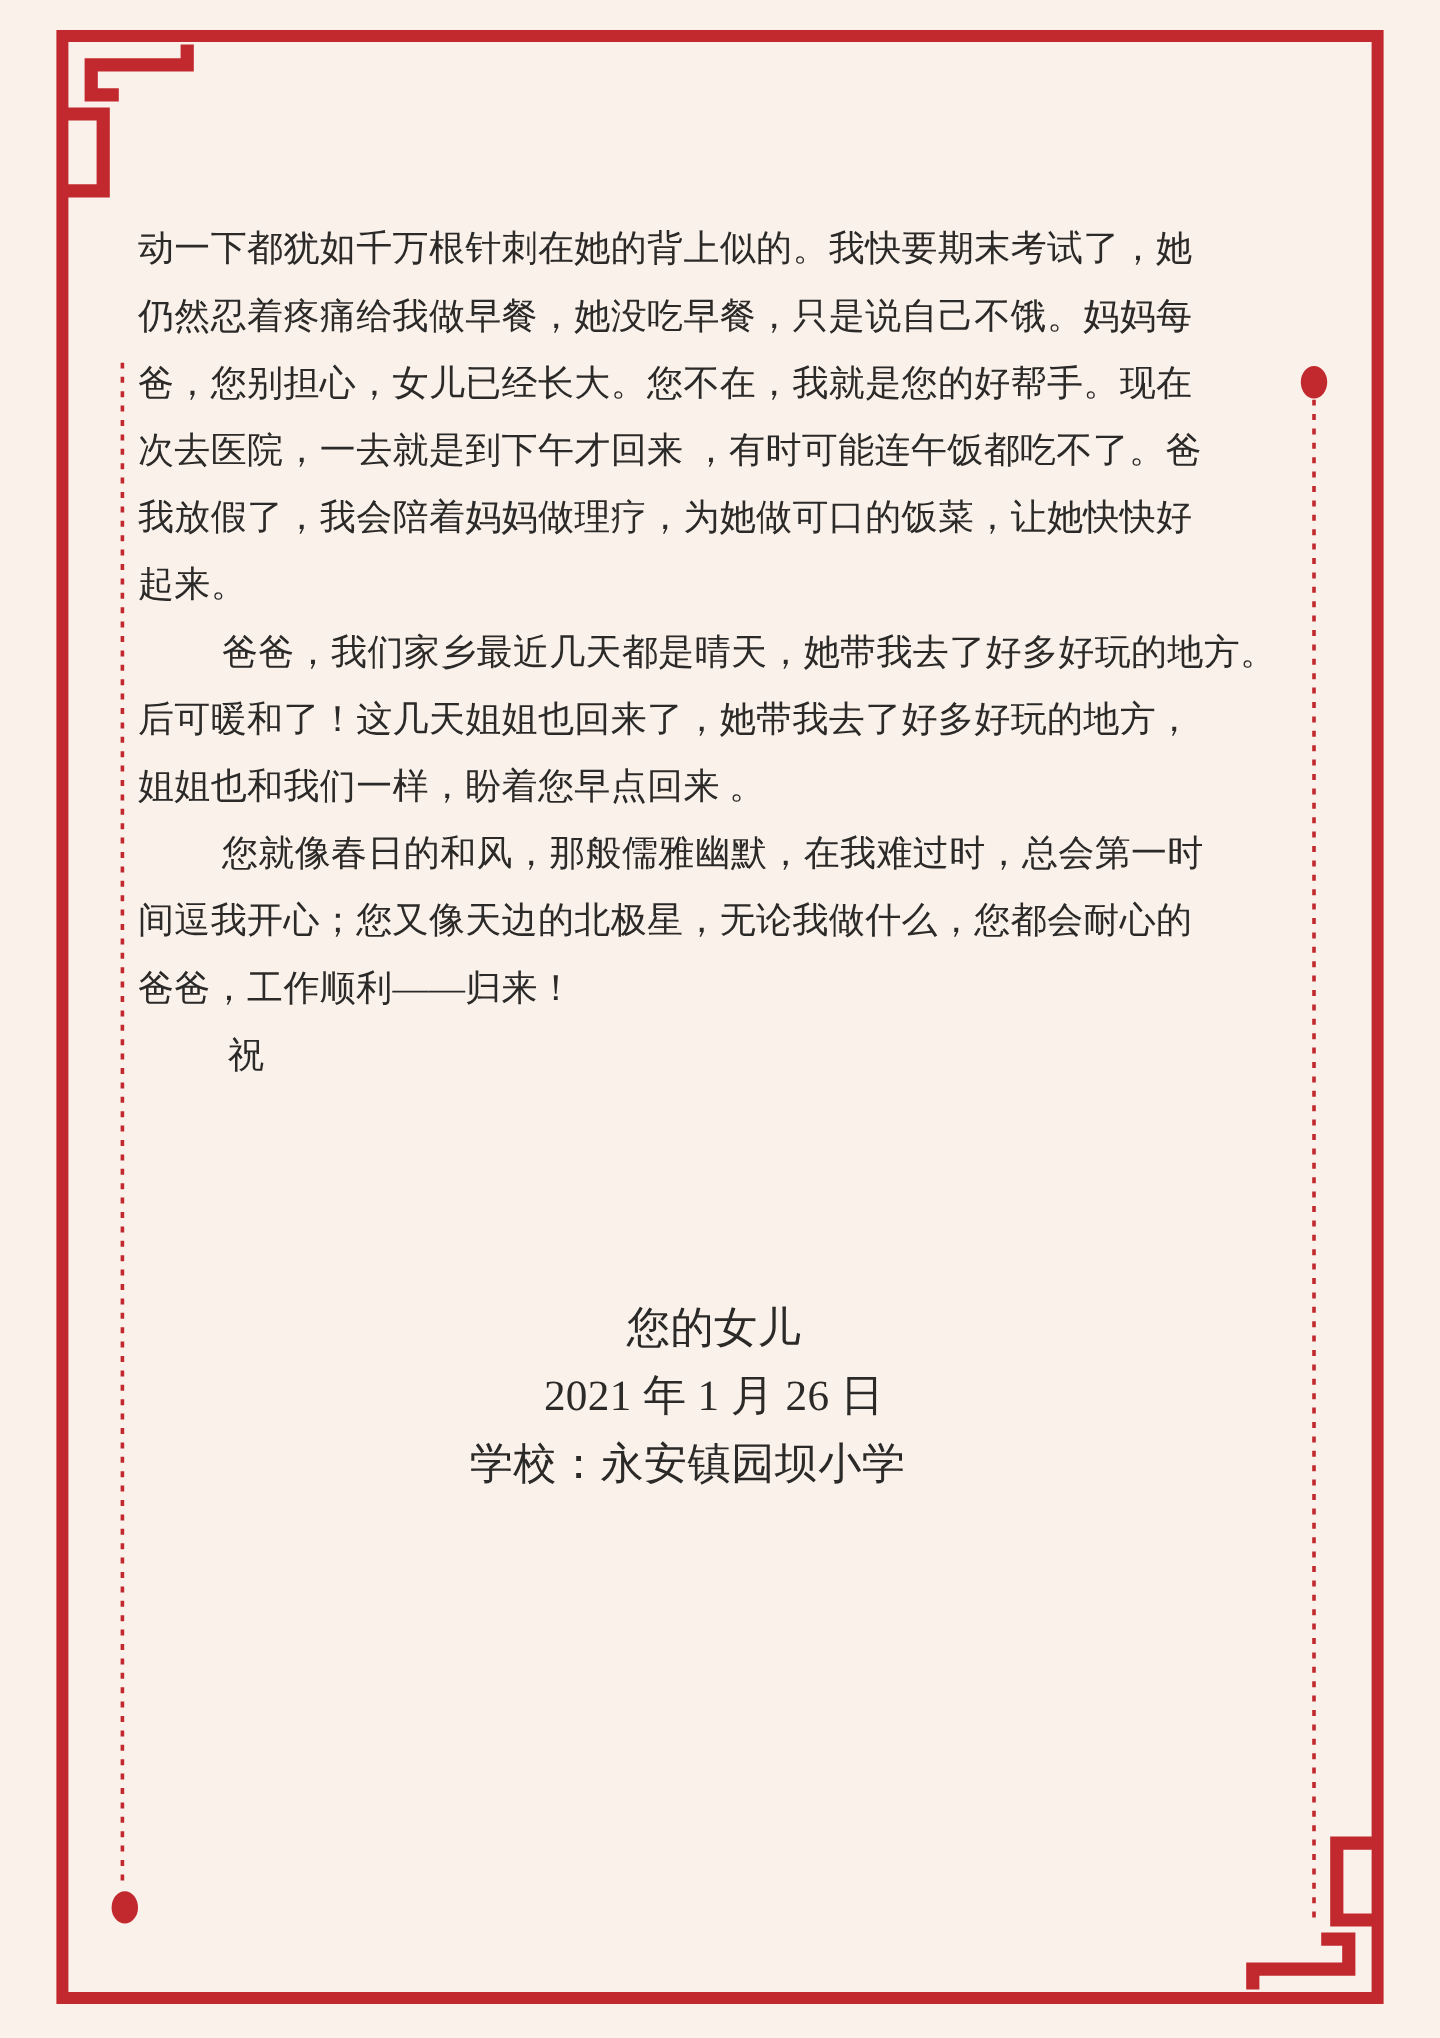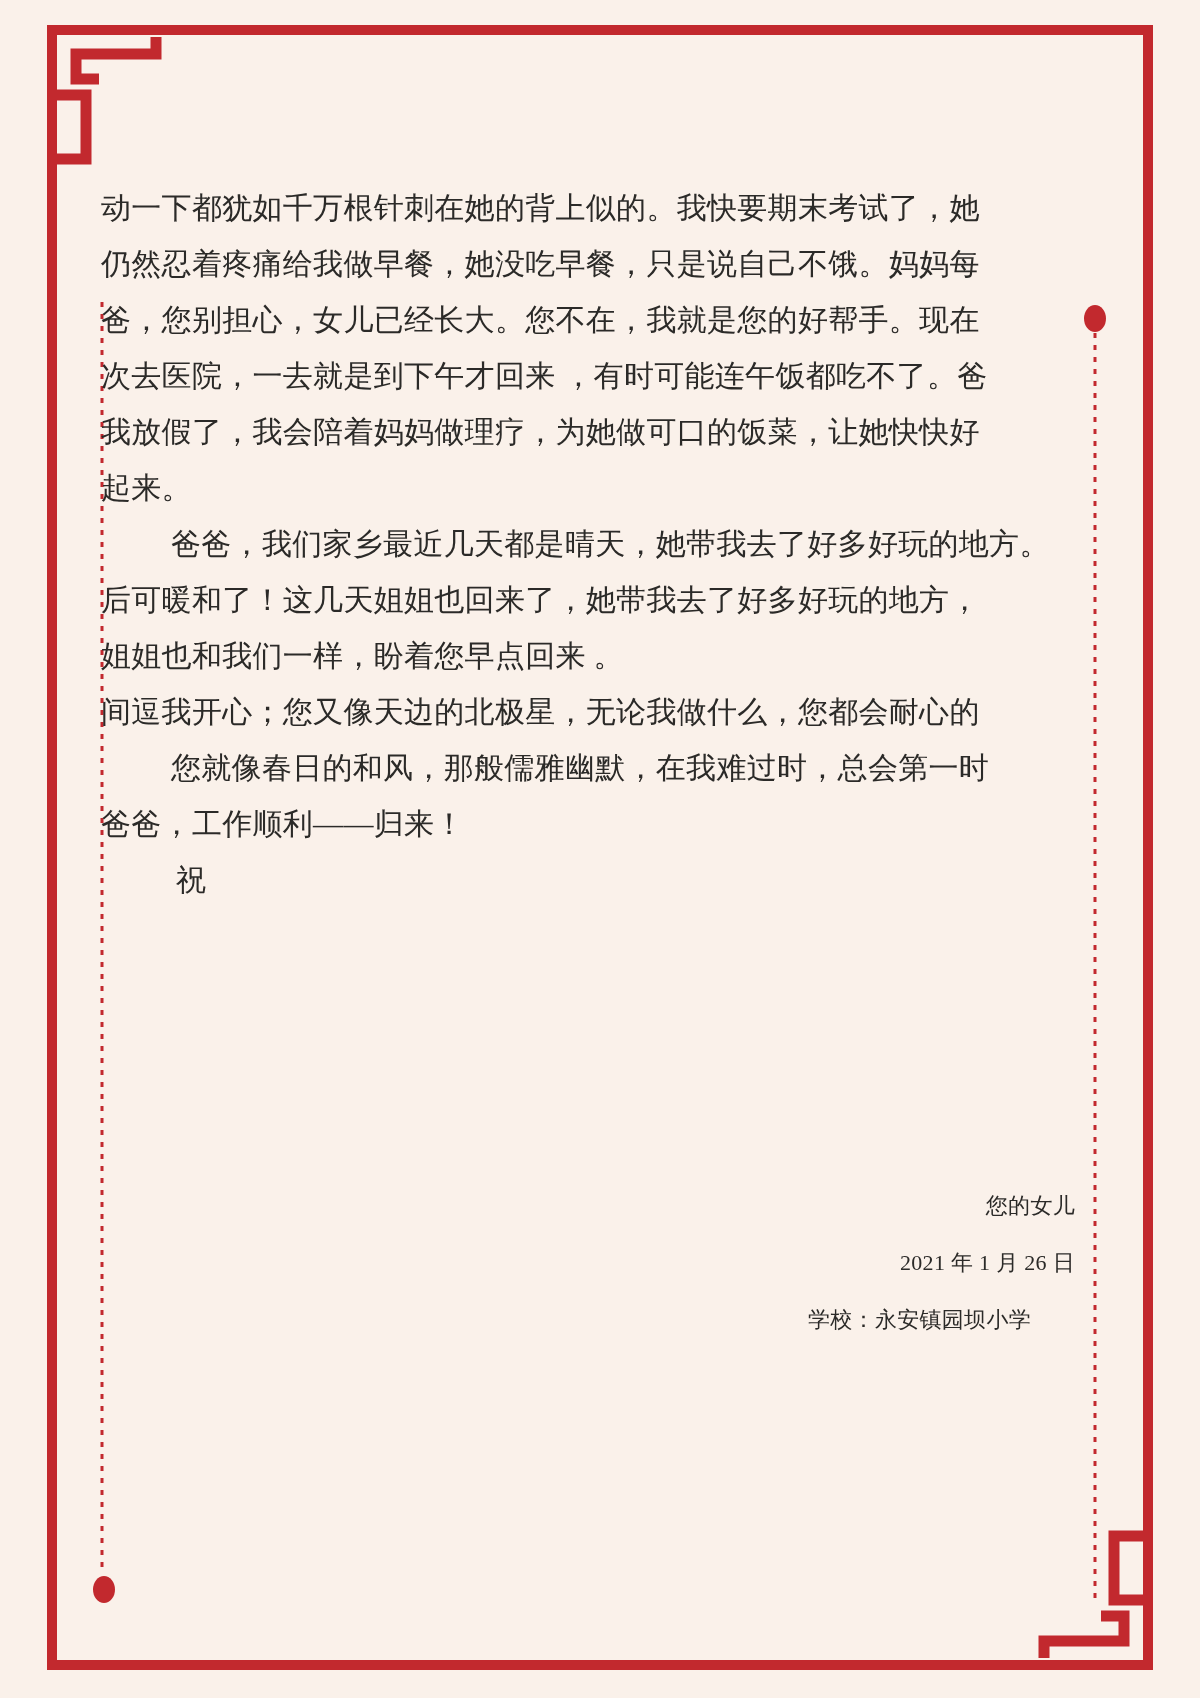--- a/index.html
+++ b/index.html
@@ -30,29 +30,29 @@
   .dash-line.left{left:99px;top:302px;height:1268px;}
   .dash-line.right{left:1092px;top:333px;height:1267px;}
   .dash-line line{stroke:var(--red);stroke-width:3;stroke-dasharray:5 7;}
   .dot{
     position:absolute;background:var(--red);
     border-radius:50%;width:22px;height:27px;
   }
   .dot.left{left:93px;top:1576px;}
   .dot.right{left:1084px;top:305px;}
   .letter-body{
-    position:absolute;left:101px;top:180px;width:910px;
+    position:absolute;left:115px;top:180px;width:910px;
     font-size:30px;line-height:56px;letter-spacing:0.3px;
   }
   .line{white-space:pre;min-height:56px;}
   .indent-p{text-indent:70px;}
   .indent-zhu{text-indent:75px;}
   .signature{
-    position:absolute;left:115px;top:1177px;width:960px;
-    text-align:right;font-size:22px;line-height:57px;
+    position:absolute;left:115px;top:1078px;width:960px;
+    text-align:center;font-size:36px;line-height:57px;
     letter-spacing:0.3px;
   }
   .sig-line{white-space:pre;min-height:57px;}
   .sig-school{padding-right:44px;}
 </style>
 </head>
 <body>
 
 <div class="page">
 
@@ -81,22 +81,22 @@
   <div class="letter-body">
     <div class="line">动一下都犹如千万根针刺在她的背上似的。我快要期末考试了，她</div>
     <div class="line">仍然忍着疼痛给我做早餐，她没吃早餐，只是说自己不饿。妈妈每</div>
     <div class="line">爸，您别担心，女儿已经长大。您不在，我就是您的好帮手。现在</div>
     <div class="line">次去医院，一去就是到下午才回来 ，有时可能连午饭都吃不了。爸</div>
     <div class="line">我放假了，我会陪着妈妈做理疗，为她做可口的饭菜，让她快快好</div>
     <div class="line">起来。</div>
     <div class="line indent-p">爸爸，我们家乡最近几天都是晴天，她带我去了好多好玩的地方。</div>
     <div class="line">后可暖和了！这几天姐姐也回来了，她带我去了好多好玩的地方，</div>
     <div class="line">姐姐也和我们一样，盼着您早点回来 。</div>
+    <div class="line indent-p">您就像春日的和风，那般儒雅幽默，在我难过时，总会第一时</div>
     <div class="line">间逗我开心；您又像天边的北极星，无论我做什么，您都会耐心的</div>
-    <div class="line indent-p">您就像春日的和风，那般儒雅幽默，在我难过时，总会第一时</div>
     <div class="line">爸爸，工作顺利——归来！</div>
     <div class="line indent-zhu">祝</div>
   </div>
 
   <div class="signature">
     <div class="sig-line">您的女儿</div>
     <div class="sig-line">2021 年 1 月 26 日</div>
     <div class="sig-line sig-school">学校：永安镇园坝小学</div>
   </div>
 

